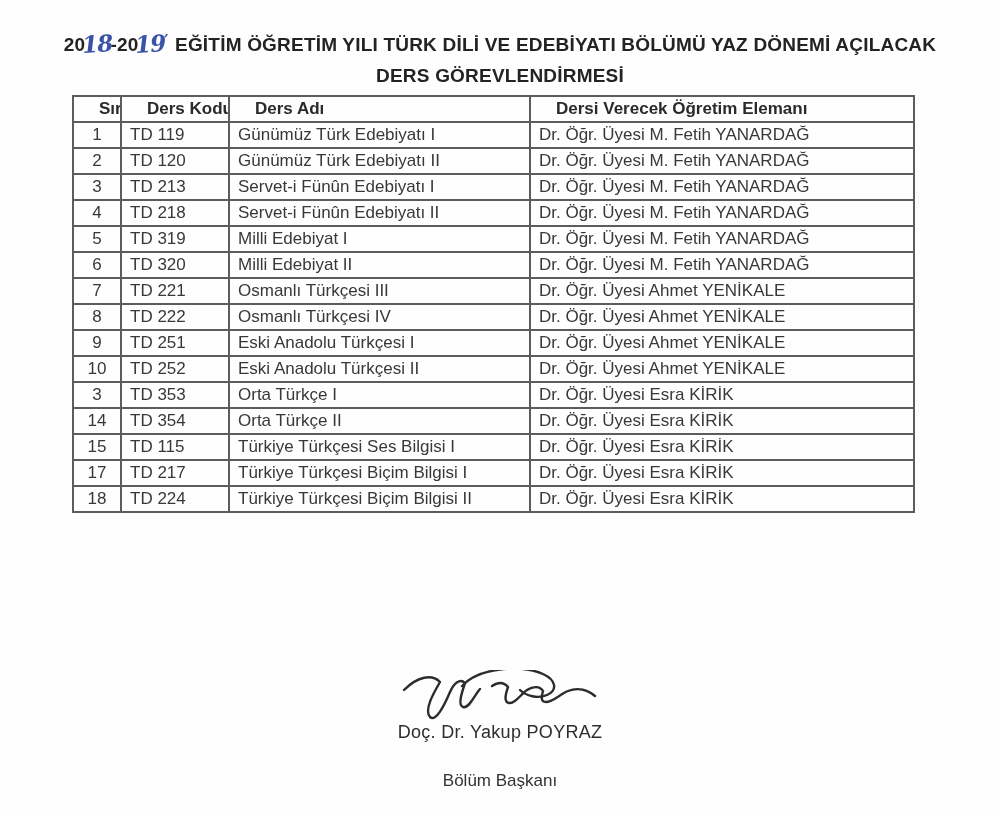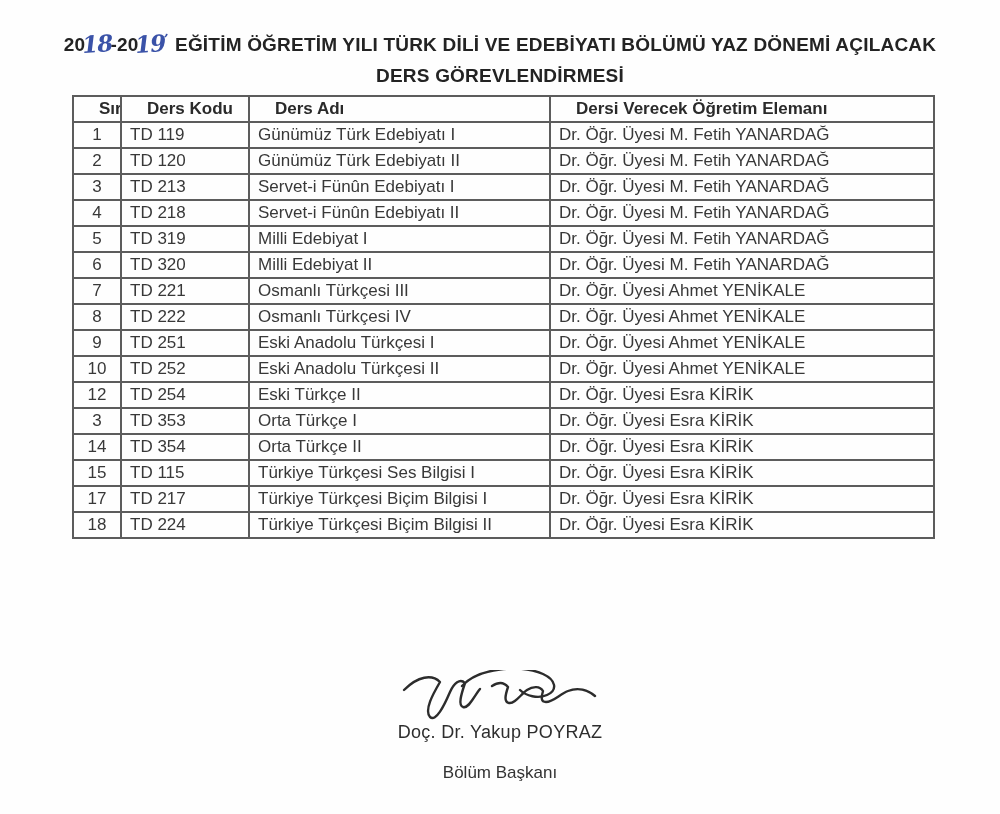--- a/index.html
+++ b/index.html
@@ -69,21 +69,21 @@
     overflow: hidden;
     font-weight: 400;
   }
   .doc-table th {
     font-weight: 700;
     color: #2a2a2a;
     font-size: 17px;
     padding-left: 25px;
   }
   .col-sira  { width: 48px;  text-align: center; }
-  .col-kodu  { width: 128px; }
+  .col-kodu  { width: 108px; }
   .col-adi   { width: 301px; }
   .col-hoca  { width: 384px; }
   .doc-table td.col-sira { text-align: center; }
 
   
   .signature-block {
     position: absolute;
     top: 670px;
     left: 0;
     right: 0;
@@ -92,21 +92,21 @@
   .signature-scribble {
     display: block;
     margin: 0 auto -6px auto;
   }
   .signatory-name {
     font-size: 18px;
     color: #2d2d2d;
     letter-spacing: 0.3px;
   }
   .signatory-role {
-    margin-top: 20px;
+    margin-top: 28px;
     font-size: 17px;
     color: #333333;
   }
 </style>
 </head>
 <body>
 
 <div class="page">
 
   <div class="title-block">
@@ -178,26 +178,20 @@
           <td class="col-sira">9</td>
           <td class="col-kodu">TD 251</td>
           <td class="col-adi">Eski Anadolu Türkçesi I</td>
           <td class="col-hoca">Dr. Öğr. Üyesi Ahmet YENİKALE</td>
         </tr>
         <tr>
           <td class="col-sira">10</td>
           <td class="col-kodu">TD 252</td>
           <td class="col-adi">Eski Anadolu Türkçesi II</td>
           <td class="col-hoca">Dr. Öğr. Üyesi Ahmet YENİKALE</td>
-        </tr>
-        <tr>
-          <td class="col-sira">12</td>
-          <td class="col-kodu">TD 254</td>
-          <td class="col-adi">Eski Türkçe II</td>
-          <td class="col-hoca">Dr. Öğr. Üyesi Esra KİRİK</td>
         </tr>
         <tr>
           <td class="col-sira">3</td>
           <td class="col-kodu">TD 353</td>
           <td class="col-adi">Orta Türkçe I</td>
           <td class="col-hoca">Dr. Öğr. Üyesi Esra KİRİK</td>
         </tr>
         <tr>
           <td class="col-sira">14</td>
           <td class="col-kodu">TD 354</td>

